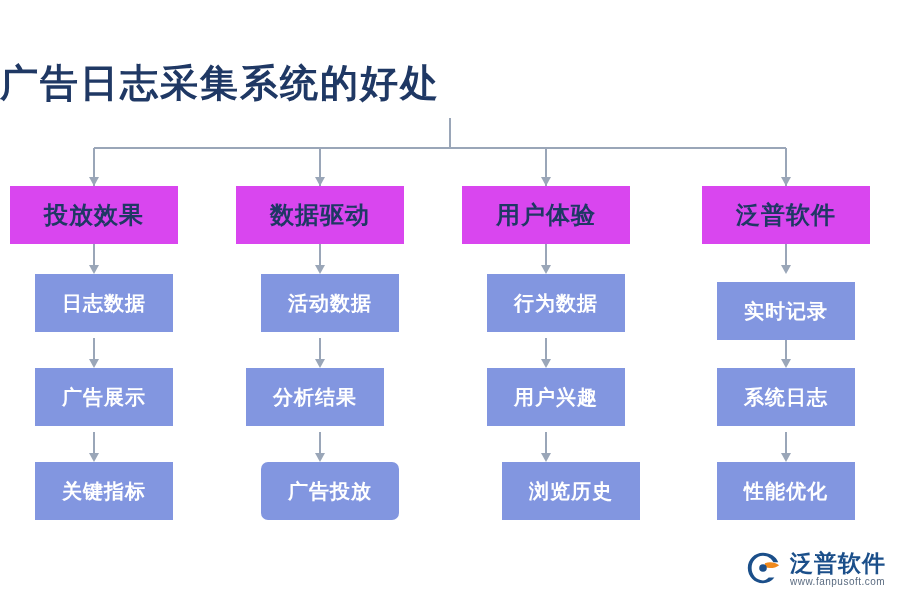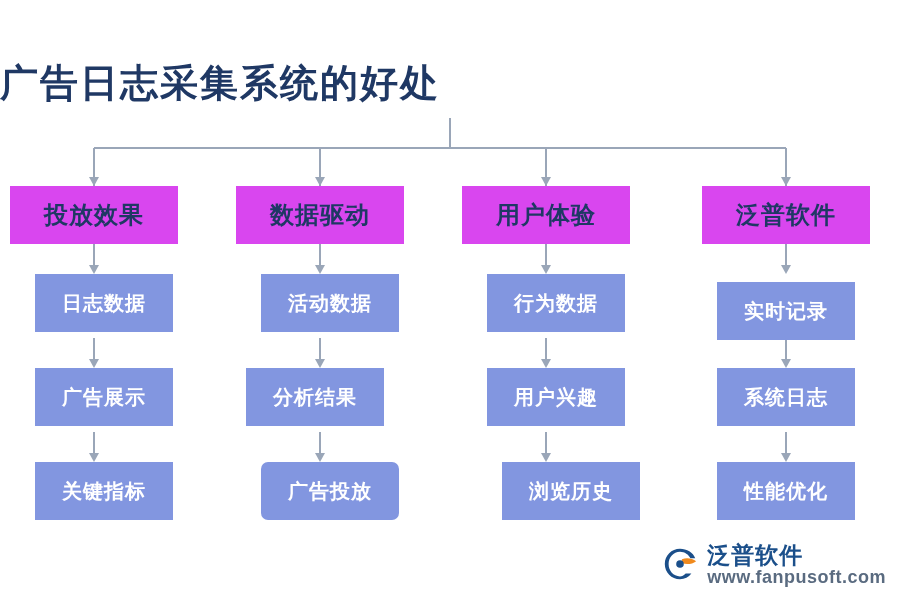--- a/index.html
+++ b/index.html
@@ -90,24 +90,23 @@
   }
   .logo-name {
     font-family: "Liberation Serif", serif;
     font-size: 23px;
     font-weight: bold;
     color: #1b4f8a;
     letter-spacing: 1px;
   }
   .logo-url {
     font-family: "Liberation Sans", sans-serif;
-    font-size: 18px;
+    font-size: 10px;
     color: #5a6b80;
     letter-spacing: 0.5px;
-    font-weight: bold;
   }
 </style>
 </head>
 <body>
 
 <div class="canvas">
 
   <div class="title">广告日志采集系统的好处</div>
 
   <svg class="connectors" viewBox="0 0 900 600">

